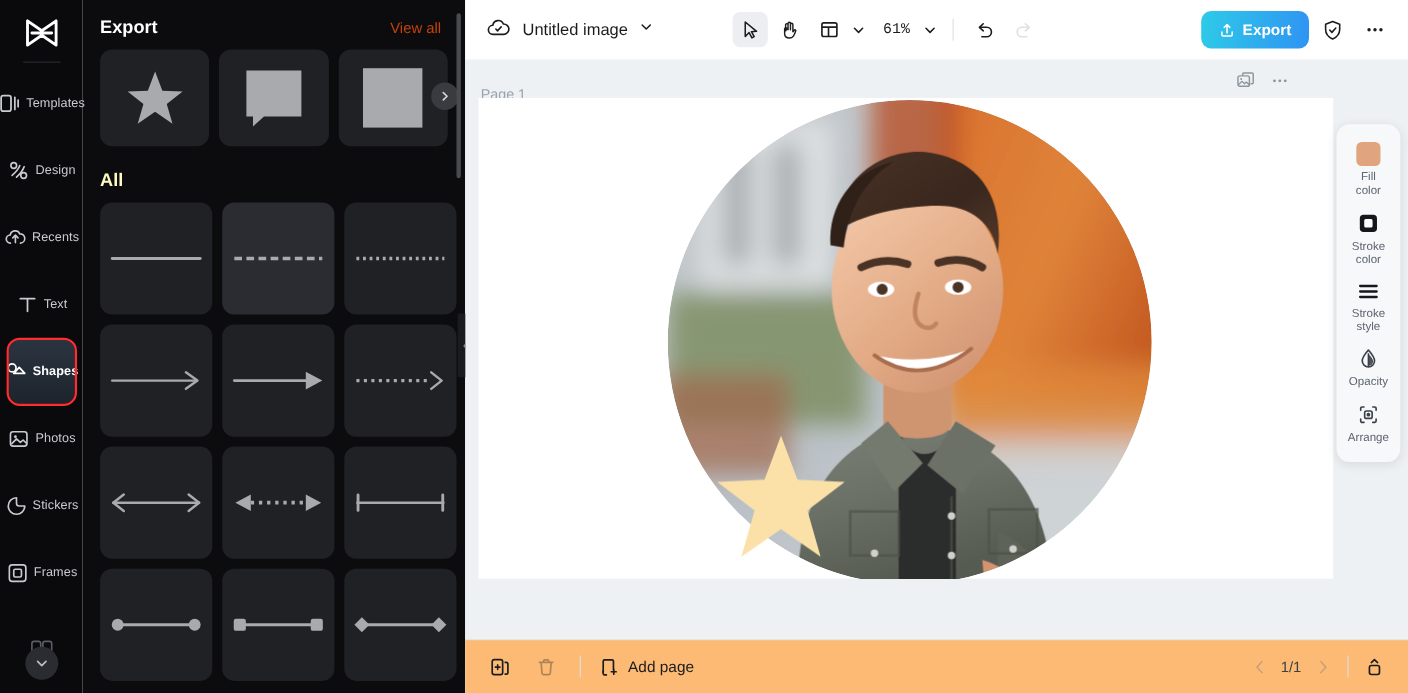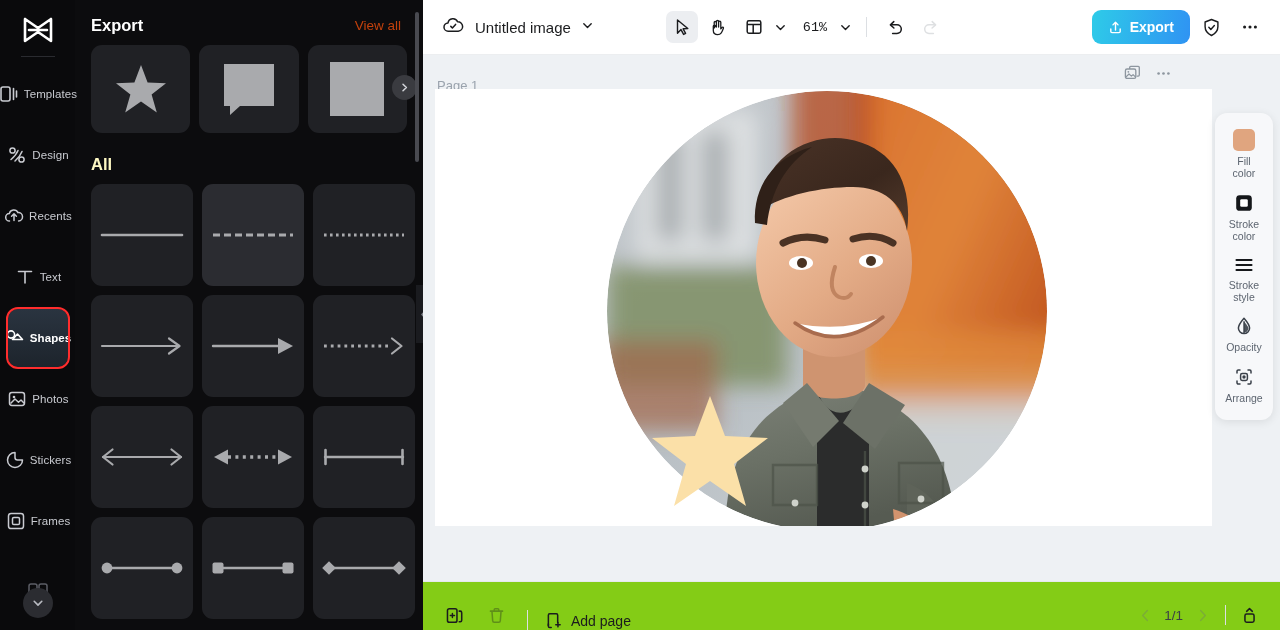--- a/index.html
+++ b/index.html
@@ -140,22 +140,22 @@
     box-shadow: 0 2px 10px rgba(0,0,0,.09); z-index: 12;
     display: flex; flex-direction: column; align-items: center; gap: 2px;
   }
   .rtool { width: 54px; padding: 6px 0 4px; display: flex; flex-direction: column;
            align-items: center; gap: 4px; cursor: pointer; }
   .rtool .rl { font-size: 10.5px; color: #5d6570; text-align: center; line-height: 1.18; }
   .fill-swatch { width: 22px; height: 22px; border-radius: 5px; background: #e0a57f; }
 
   
   .bottombar {
-    height: 49px; background: #84cc16; border-top: 1px solid #e6e9ec;
-    display: flex; align-items: flex-end; padding: 0 16px; gap: 12px; position: relative; z-index: 4;
+    height: 49px; background: #fdba74; border-top: 1px solid #e6e9ec;
+    display: flex; align-items: center; padding: 0 16px; gap: 12px; position: relative; z-index: 4;
   }
   .bb-btn { width: 30px; height: 30px; display:flex; align-items:center; justify-content:center; cursor:pointer; border-radius: 6px;}
   .bb-btn.dis { opacity: .34; }
   .addpage { display: flex; align-items: center; gap: 8px; font-size: 14px; color: #1b1c1e; cursor: pointer; }
   .bb-right { margin-left: auto; display: flex; align-items: center; gap: 4px; }
   .pagecount { font-size: 13.5px; color: #3c4046; }
 </style>
 </head>
 <body>
 

